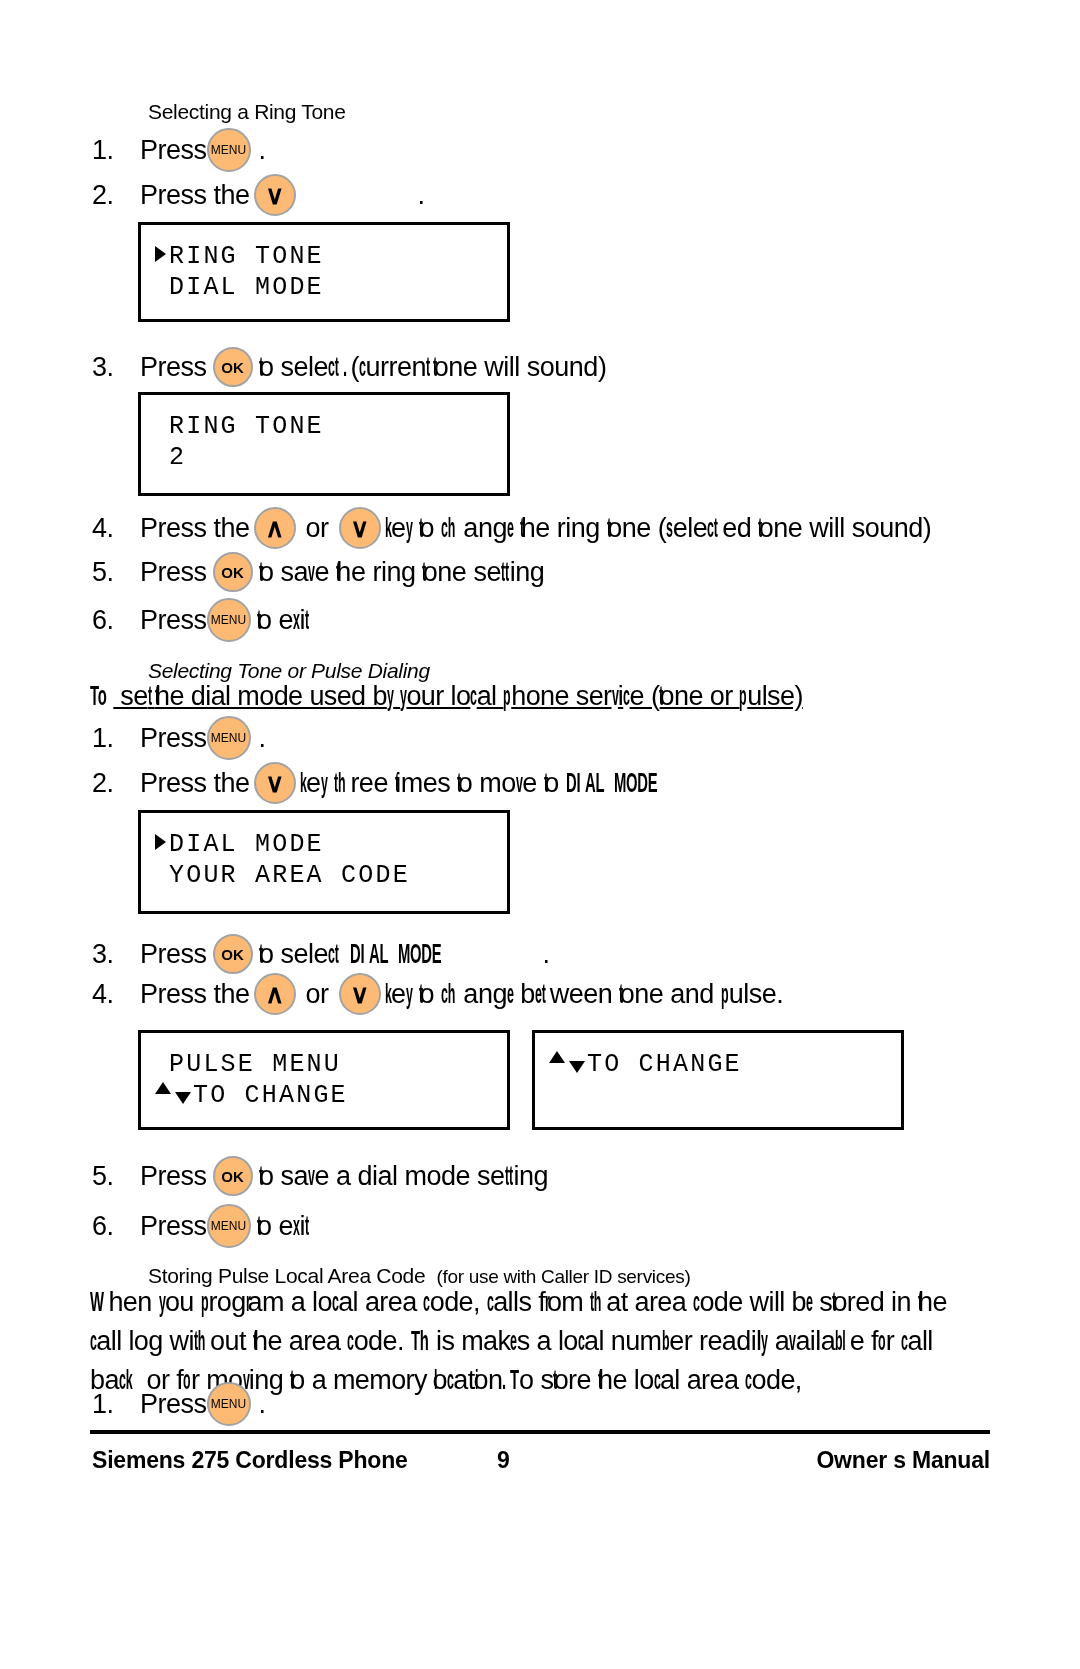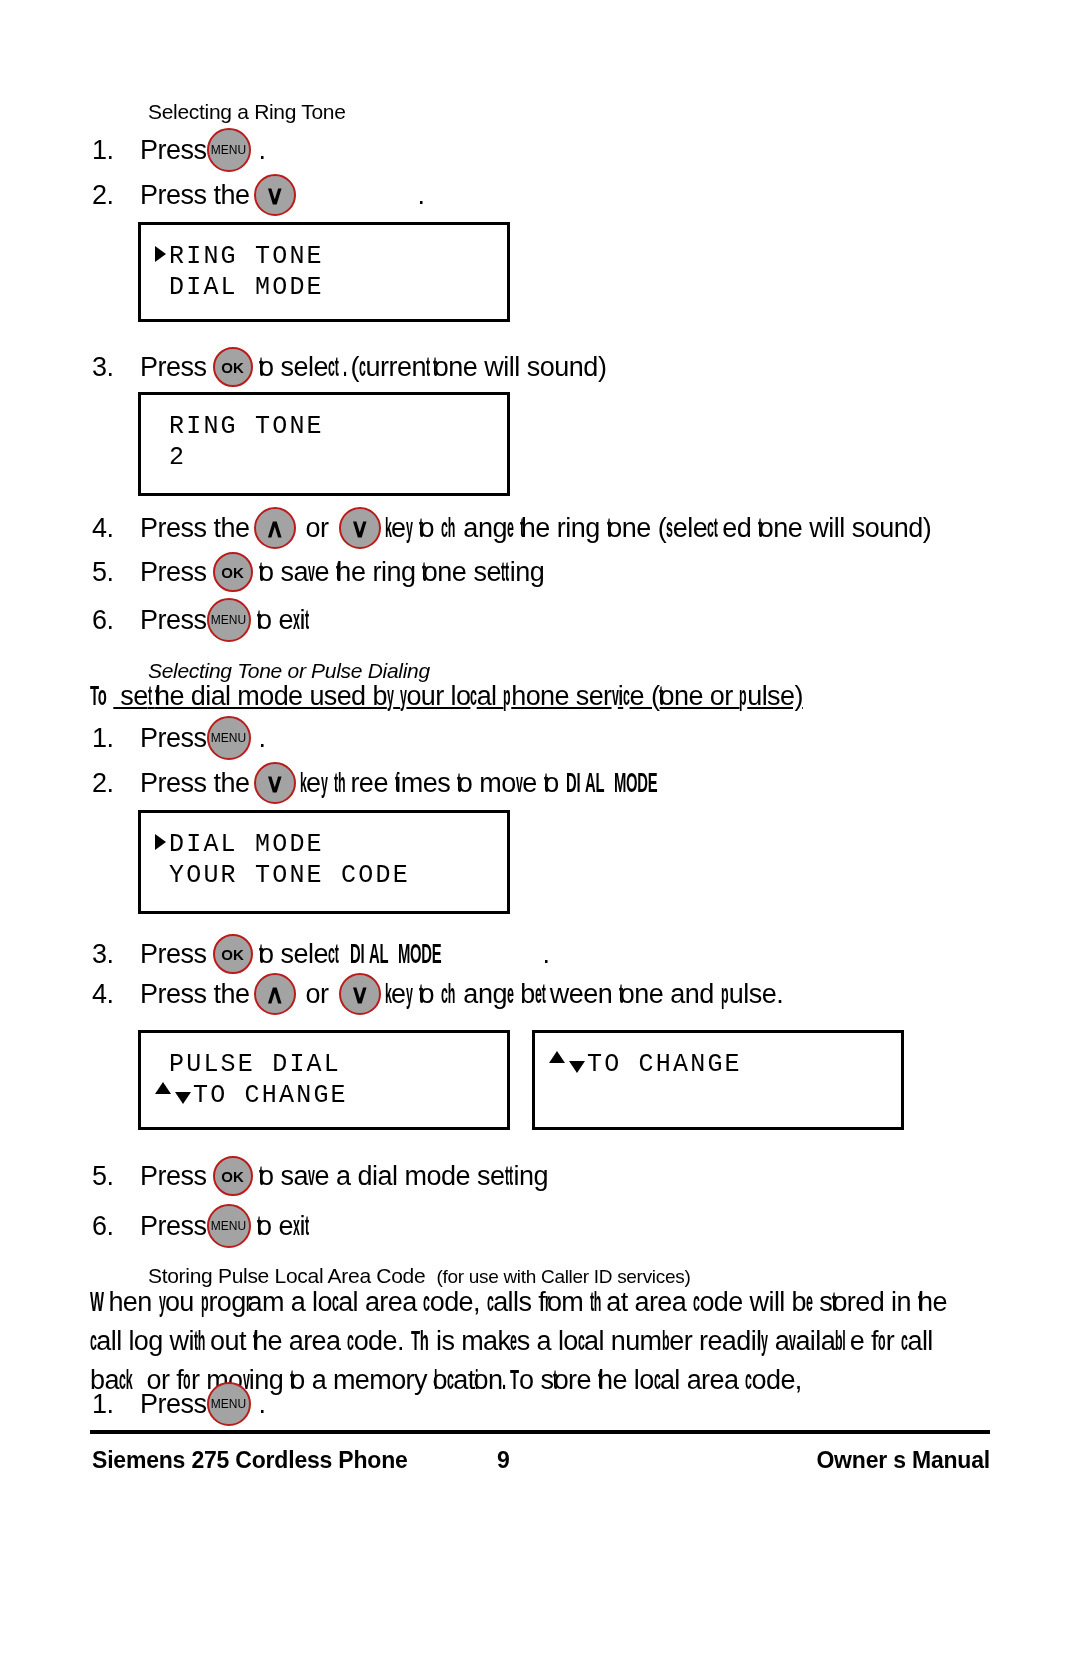--- a/index.html
+++ b/index.html
@@ -64,23 +64,23 @@
     transform-origin: left center;
     margin-right: -0.24em;
     font-weight: 600;
   }
 
   
   .key {
     display: inline-flex;
     align-items: center;
     justify-content: center;
-    border: 2px solid #b91c1c;
+    border: 2px solid #a3a3a3;
     border-radius: 50%;
-    background: #a3a3a3;
+    background: #fdba74;
     vertical-align: middle;
     box-sizing: border-box;
     font-weight: 700;
     text-align: center;
   }
   .key-menu {
     width: 44px;
     height: 44px;
     font-size: 12px;
     letter-spacing: 0px;
@@ -261,42 +261,42 @@
 
   <div class="step" style="left:92px; top:762px;">
     <span class="num">2.</span>
     <span class="txt">Press the</span>
     <span class="key key-arrow" style="margin:0 4px;">∨</span>
     <span class="txt"><span class="sq">k</span>e<span class="sq">y</span>&nbsp;<span class="sq">th</span>ree&nbsp;<span class="sq">t</span>imes&nbsp;<span class="sq">t</span>o&nbsp;mo<span class="sq">v</span>e&nbsp;<span class="sq">t</span>o&nbsp;<span class="sq2">DI</span><span class="sq2">AL</span><span class="sq2">MODE</span></span>
   </div>
 
   <div class="lcd" style="left:138px; top:810px; width:372px; height:104px;">
     <span class="line"><span class="marker"></span><span>DIAL MODE</span></span>
-    <span class="line"><span class="nomarker"></span><span>YOUR TONE CODE</span></span>
+    <span class="line"><span class="nomarker"></span><span>YOUR AREA CODE</span></span>
   </div>
 
   <div class="step" style="left:92px; top:934px;">
     <span class="num">3.</span>
     <span class="txt">Press</span>
     <span class="key key-ok" style="margin:0 6px;">OK</span>
     <span class="txt"><span class="sq">t</span>o&nbsp;sele<span class="sq">ct</span>&nbsp;<span class="sq2">DI</span><span class="sq2">AL</span><span class="sq2">MODE</span></span>
     <span class="txt" style="margin-left:72px;">.</span>
   </div>
 
   <div class="step" style="left:92px; top:973px;">
     <span class="num">4.</span>
     <span class="txt">Press the</span>
     <span class="key key-arrow" style="margin:0 4px;">∧</span>
     <span class="txt" style="margin:0 6px;">or</span>
     <span class="key key-arrow" style="margin:0 4px;">∨</span>
     <span class="txt"><span class="sq">k</span>e<span class="sq">y</span>&nbsp;<span class="sq">t</span>o&nbsp;<span class="sq">ch</span>ang<span class="sq">e</span>&nbsp;b<span class="sq">et</span>ween&nbsp;<span class="sq">t</span>one&nbsp;and&nbsp;<span class="sq">p</span>ulse.</span>
   </div>
 
   <div class="lcd" style="left:138px; top:1030px; width:372px; height:100px;">
-    <span class="line"><span class="nomarker"></span><span>PULSE DIAL</span></span>
+    <span class="line"><span class="nomarker"></span><span>PULSE MENU</span></span>
     <span class="line"><span class="tri-up"></span><span class="tri-down"></span><span>TO CHANGE</span></span>
   </div>
 
   <div class="lcd" style="left:532px; top:1030px; width:372px; height:100px;">
     <span class="line"><span class="tri-up"></span><span class="tri-down"></span><span>TO CHANGE</span></span>
   </div>
 
   <div class="step" style="left:92px; top:1156px;">
     <span class="num">5.</span>
     <span class="txt">Press</span>

